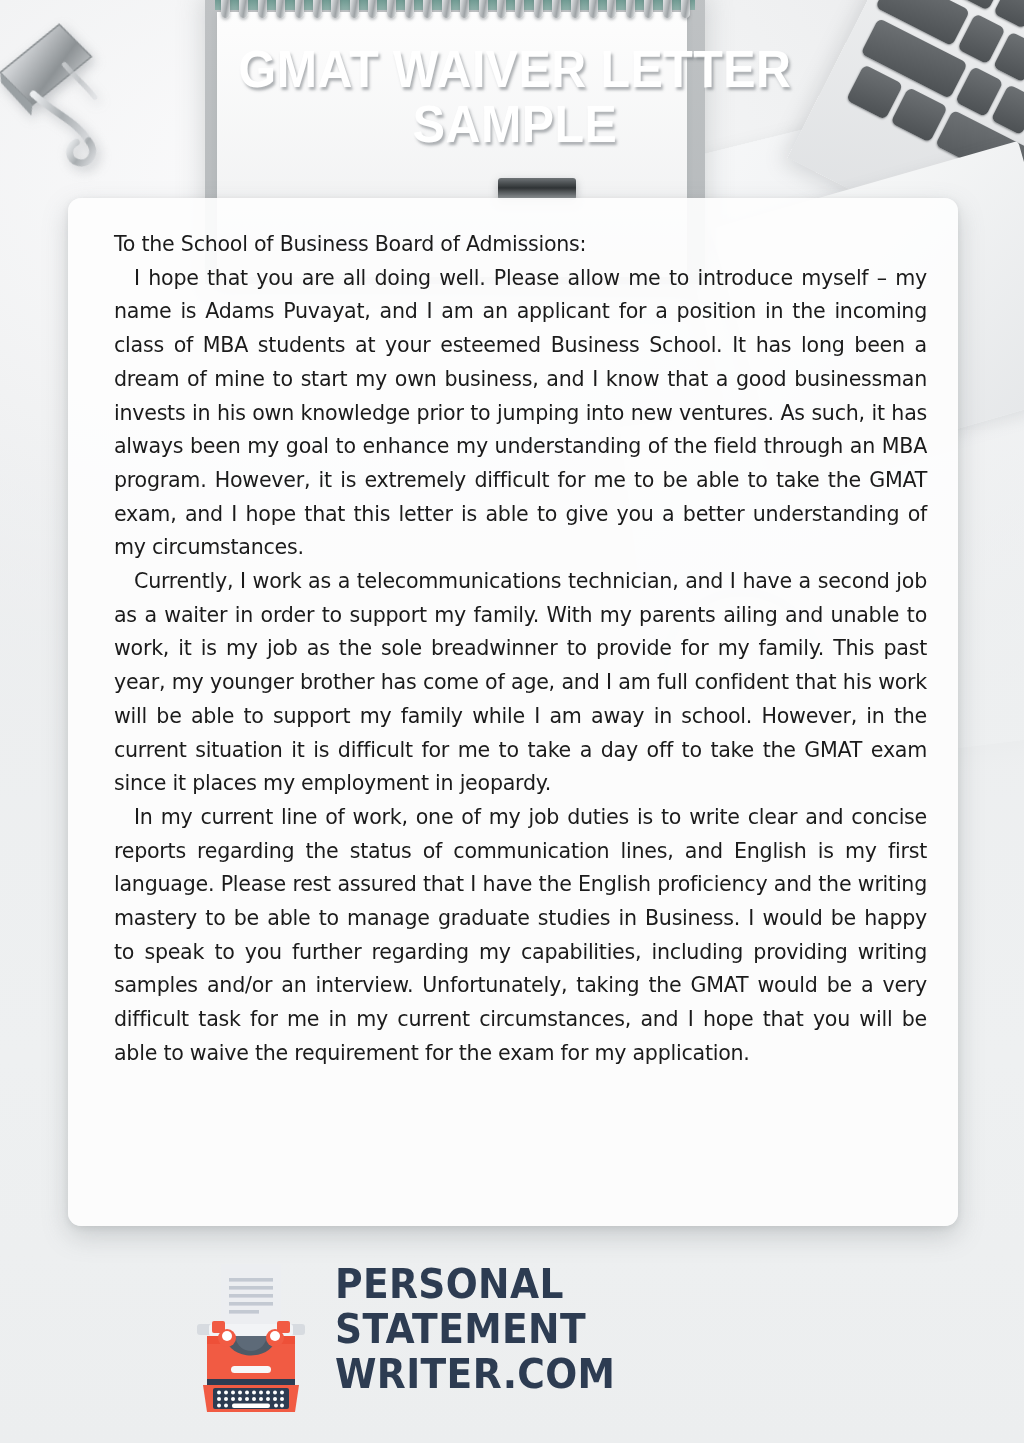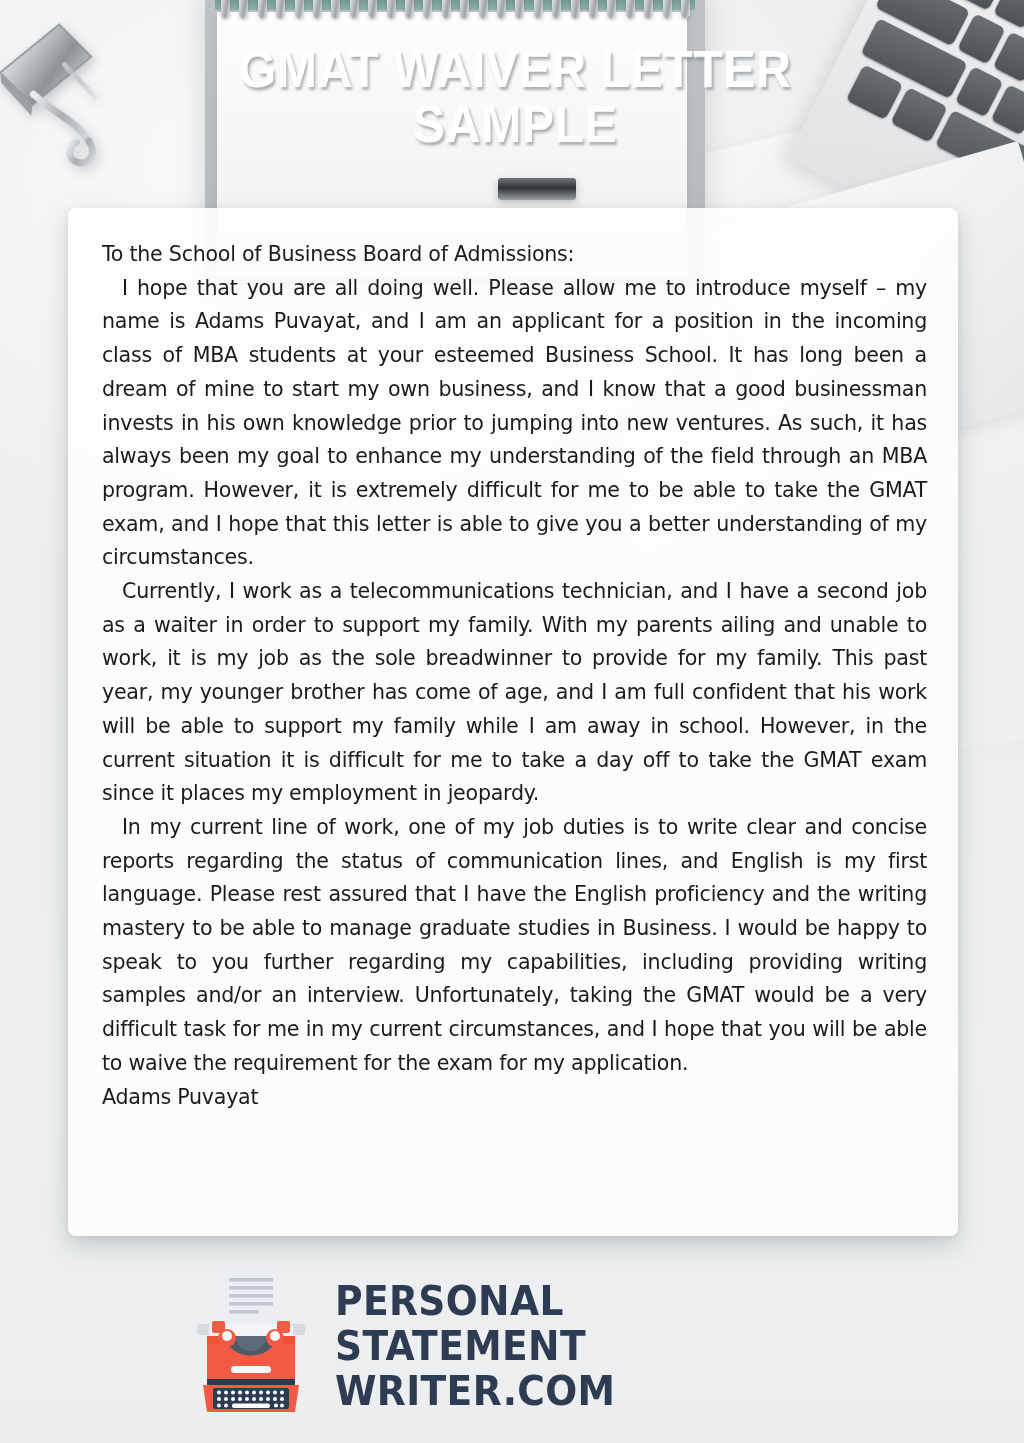--- a/index.html
+++ b/index.html
@@ -176,28 +176,27 @@
     z-index: 6;
   }
 
   
   .letter-card {
     position: absolute;
     left: 68px; top: 198px;
     width: 890px;
     min-height: 1028px;
     background: rgba(253,253,253,0.935);
-    border-radius: 8px;
+    border-radius: 13px;
     box-shadow:
       0 10px 26px rgba(105,110,116,0.28),
       0 2px 6px rgba(105,110,116,0.14);
-    padding: 30px 31px 28px 34px;
+    padding: 30px 31px 28px 46px;
     box-sizing: border-box;
     z-index: 5;
-    margin-top: 10px;
   }
 
   .letter-body {
     font-family: "DejaVu Sans", sans-serif;
     font-size: 20.6px;
     line-height: 33.7px;
     color: #1b1b1b;
     text-align: justify;
     letter-spacing: -0.25px;
   }
@@ -211,21 +210,21 @@
     text-align: left;
     text-indent: 0;
   }
 
   
   .footer-logo {
     position: absolute;
     left: 0; top: 1262px;
     width: 824px;
     display: flex;
-    align-items: flex-end;
+    align-items: flex-start;
     justify-content: center;
     gap: 24px;
     z-index: 6;
   }
   .logo-mark {
     width: 120px;
     height: 152px;
     flex: 0 0 auto;
   }
   .logo-text {
@@ -336,21 +335,20 @@
     <div>GMAT WAIVER LETTER</div>
     <div>SAMPLE</div>
   </div>
 
   <div class="letter-card">
     <div class="letter-body">
       <p class="flush">To the School of Business Board of Admissions:</p>
       <p class="indent">I hope that you are all doing well. Please allow me to introduce myself – my name is Adams Puvayat, and I am an applicant for a position in the incoming class of MBA students at your esteemed Business School. It has long been a dream of mine to start my own business, and I know that a good businessman invests in his own knowledge prior to jumping into new ventures. As such, it has always been my goal to enhance my understanding of the field through an MBA program. However, it is extremely difficult for me to be able to take the GMAT exam, and I hope that this letter is able to give you a better understanding of my circumstances.</p>
       <p class="indent">Currently, I work as a telecommunications technician, and I have a second job as a waiter in order to support my family. With my parents ailing and unable to work, it is my job as the sole breadwinner to provide for my family. This past year, my younger brother has come of age, and I am full confident that his work will be able to support my family while I am away in school. However, in the current situation it is difficult for me to take a day off to take the GMAT exam since it places my employment in jeopardy.</p>
       <p class="indent">In my current line of work, one of my job duties is to write clear and concise reports regarding the status of communication lines, and English is my first language. Please rest assured that I have the English proficiency and the writing mastery to be able to manage graduate studies in Business. I would be happy to speak to you further regarding my capabilities, including providing writing samples and/or an interview. Unfortunately, taking the GMAT would be a very difficult task for me in my current circumstances, and I hope that you will be able to waive the requirement for the exam for my application.</p>
-      <p class="flush">Adams Puvayat</p>
     </div>
   </div>
 
   <div class="footer-logo">
     <svg class="logo-mark" viewBox="0 0 120 152">
 
       <rect x="30" y="2" width="60" height="62" fill="#eceef1"></rect>
       <rect x="38" y="16" width="44" height="3.6" fill="#c3c9d2"></rect>
       <rect x="38" y="24" width="44" height="3.6" fill="#c3c9d2"></rect>
       <rect x="38" y="32" width="44" height="3.6" fill="#c3c9d2"></rect>

